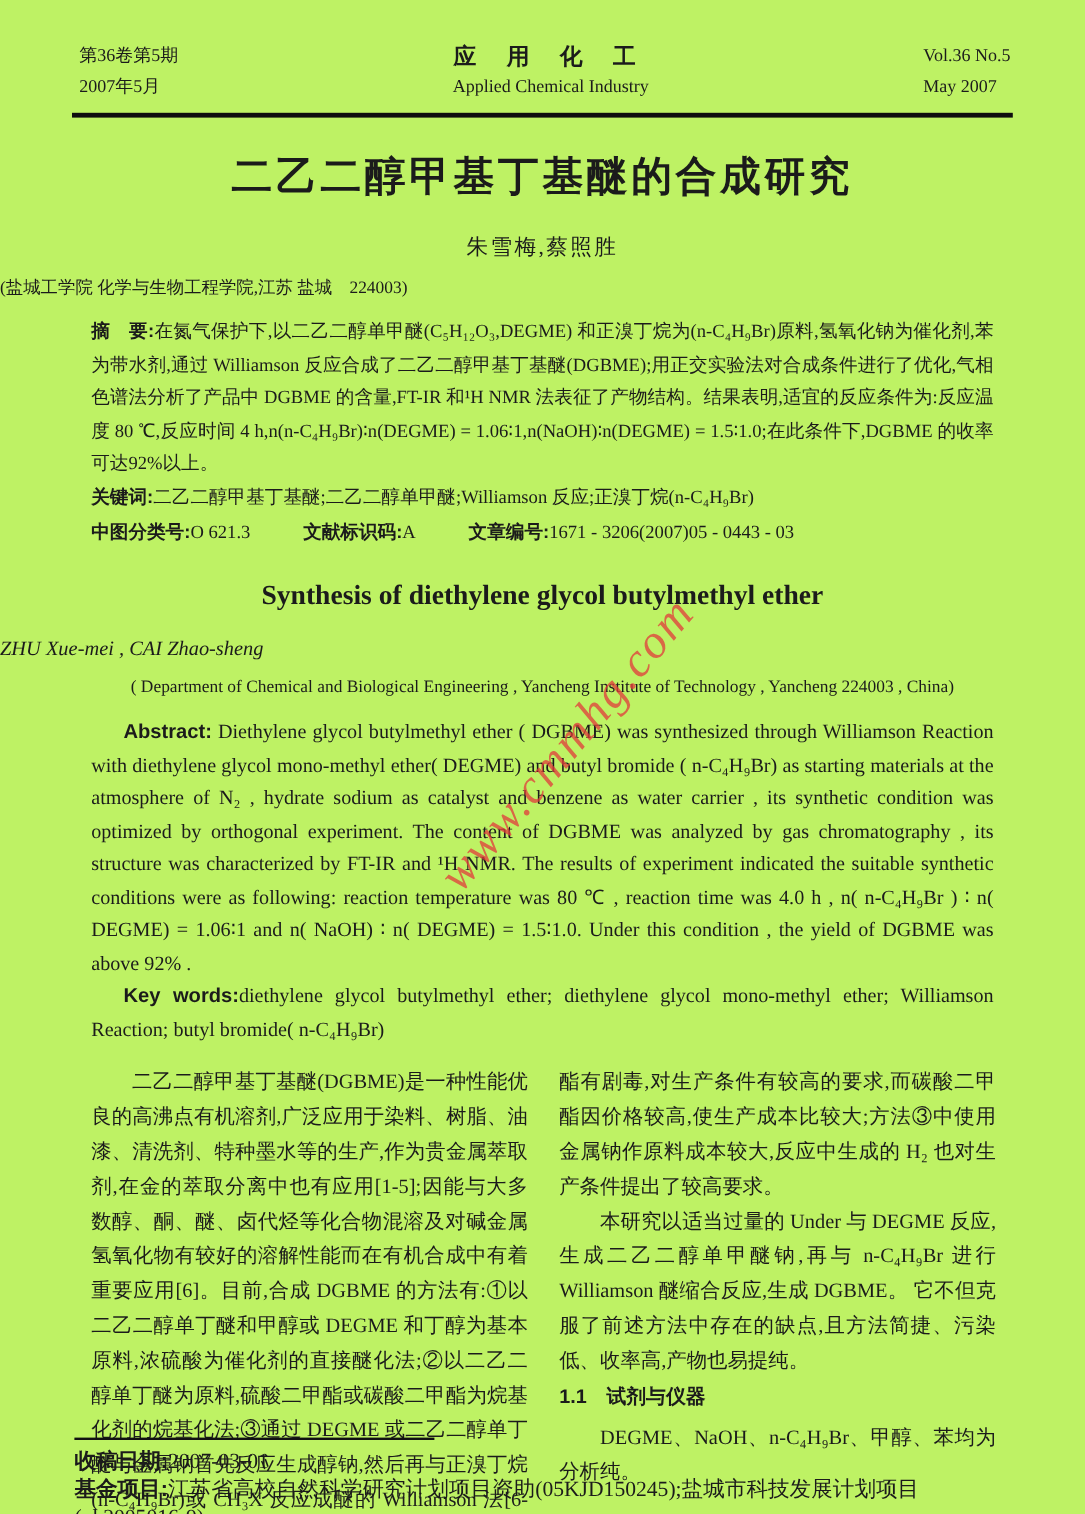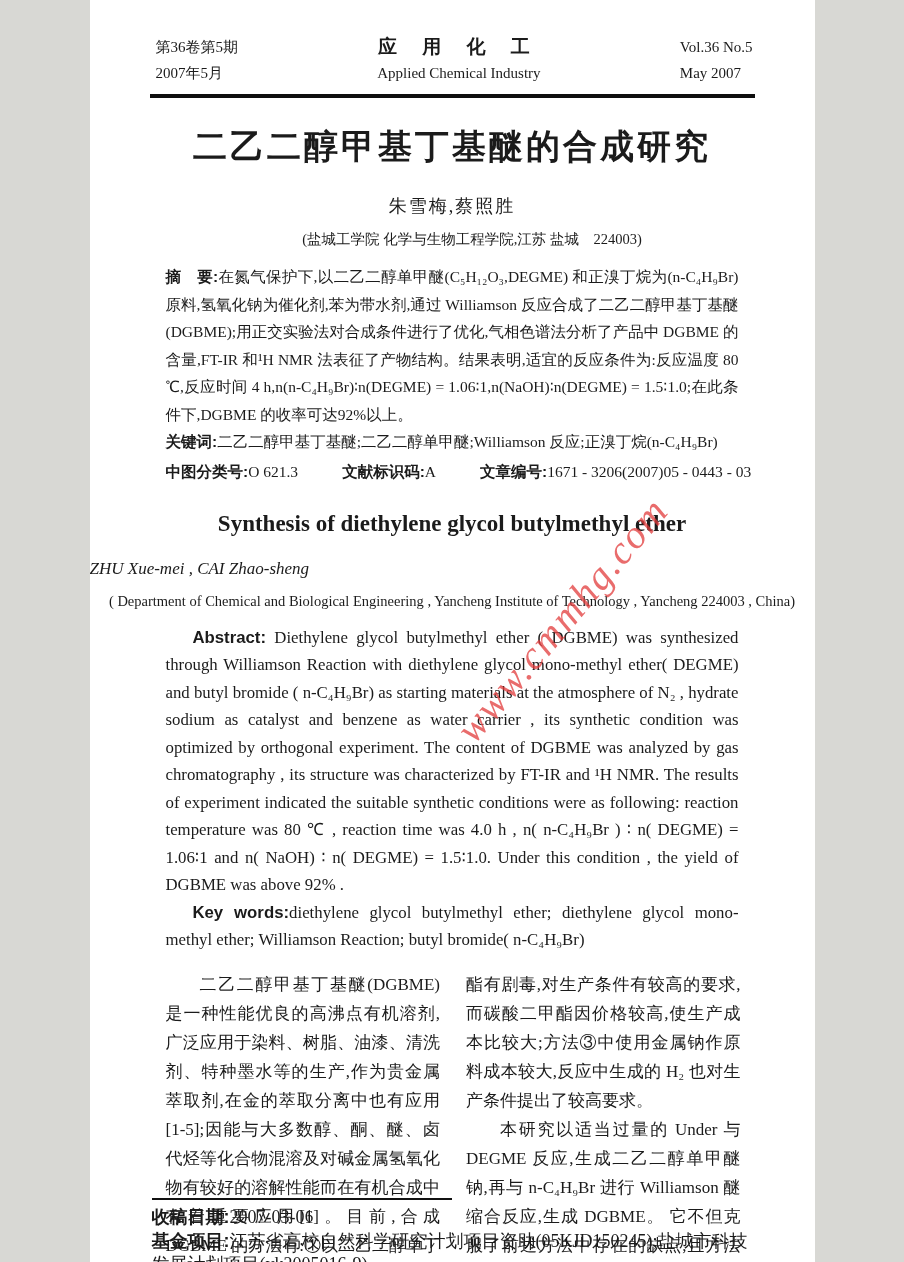--- a/index.html
+++ b/index.html
@@ -1,36 +1,36 @@
 <!DOCTYPE html>
 <html><head>
 <meta charset="utf-8">
 <style>
   * { margin:0; padding:0; box-sizing:border-box; }
   html,body { background:#d8d8d4; }
   .page {
-    position:relative; width:725px; height:1262px; margin:0 auto;
-    background:#ffffff; color:#1b1b1b; overflow:hidden;
+    position:relative; width:904px; height:1262px; margin:0 auto;
+    background:#bef264; color:#1b1b1b; overflow:hidden;
     font-family:"Liberation Serif", serif;
   }
   
   .header { display:flex; justify-content:space-between; align-items:flex-start;
             padding:34px 62px 0 66px; }
   .hdr-side { font-size:15px; line-height:26px; }
   .hdr-side.right { text-align:left; }
   .hdr-center { text-align:center; }
   .journal-cn { font-size:19px; font-weight:bold; letter-spacing:10px;
                 font-family:"Liberation Sans", sans-serif; }
   .journal-en { font-size:15px; margin-top:5px; }
   .head-rule { margin:8px 60px 0 60px; border-top:4px solid #0e0e0e; }
   
   .title-cn { margin-top:26px; text-align:center; font-size:34px; font-weight:bold;
               letter-spacing:3px; font-family:"Liberation Sans", sans-serif; }
   .authors-cn { margin-top:24px; text-align:center; font-size:18px; letter-spacing:2px; }
-  .affil-cn { margin-top:12px; text-align:center; font-size:14.5px;padding-left:40px; }
+  .affil-cn { margin-top:12px; font-size:14.5px; }
   
   .meta { margin:14px 76px 0 76px; font-size:15.5px; line-height:27.5px; text-align:justify; }
   .b { font-weight:bold; font-family:"Liberation Sans", sans-serif; }
   .meta p { margin:0; }
   .clc-line { display:flex; margin:2px 76px 0 76px; font-size:15.5px; line-height:27px; }
   .clc-line .seg { margin-right:44px; white-space:nowrap; }
   
   .title-en { margin-top:26px; text-align:center; font-size:23px; font-weight:bold; }
   .authors-en { margin-top:22px; text-align:left; font-size:17px; font-style:italic; }
   .affil-en { margin-top:14px; text-align:center; font-size:14.5px; }
@@ -100,20 +100,21 @@
     <p class="indent"><span class="b">Key words:</span><span>diethylene glycol butylmethyl ether; diethylene glycol mono-methyl ether; Williamson Reaction; butyl bromide( n-C₄H₉Br)</span></p>
   </div>
 
   <div class="columns">
     <div class="col">
       <p class="ind">二乙二醇甲基丁基醚(DGBME)是一种性能优良的高沸点有机溶剂,广泛应用于染料、树脂、油漆、清洗剂、特种墨水等的生产,作为贵金属萃取剂,在金的萃取分离中也有应用[1-5];因能与大多数醇、酮、醚、卤代烃等化合物混溶及对碱金属氢氧化物有较好的溶解性能而在有机合成中有着重要应用[6]。目前,合成 DGBME 的方法有:①以二乙二醇单丁醚和甲醇或 DEGME 和丁醇为基本原料,浓硫酸为催化剂的直接醚化法;②以二乙二醇单丁醚为原料,硫酸二甲酯或碳酸二甲酯为烷基化剂的烷基化法;③通过 DEGME 或二乙二醇单丁醚与金属钠首先反应生成醇钠,然后再与正溴丁烷(n-C₄H₉Br)或 CH₃X 反应成醚的 Williamson 法[6-12]。以上 3 种方法的不足是:方法①中使用浓硫酸作催化剂设备腐蚀严重,产物复杂,原料利用率低;方法②中使用的硫酸二甲</p>
     </div>
     <div class="col">
       <p>酯有剧毒,对生产条件有较高的要求,而碳酸二甲酯因价格较高,使生产成本比较大;方法③中使用金属钠作原料成本较大,反应中生成的 H₂ 也对生产条件提出了较高要求。</p>
       <p class="ind">本研究以适当过量的 Under 与 DEGME 反应,生成二乙二醇单甲醚钠,再与 n-C₄H₉Br 进行 Williamson 醚缩合反应,生成 DGBME。 它不但克服了前述方法中存在的缺点,且方法简捷、污染低、收率高,产物也易提纯。</p>
+      <div class="sec-h2">1.1　试剂与仪器</div>
       <p class="ind">DEGME、NaOH、n-C₄H₉Br、甲醇、苯均为分析纯。</p>
 
     </div>
   </div>
 
   <div class="footnote">
     <div class="foot-rule"></div>
     <p><span class="b">收稿日期:</span><span>2007-03-01</span></p>
     <p><span class="b">基金项目:</span><span>江苏省高校自然科学研究计划项目资助(05KJD150245);盐城市科技发展计划项目(yk2005016-9)</span></p>
     <p><span class="b">作者简介:</span><span>朱雪梅(1965 - ),女,江苏盐城人,盐城工学院副教授,硕士,主要从事物理化学和应用化学的教学及研究工</span></p>

